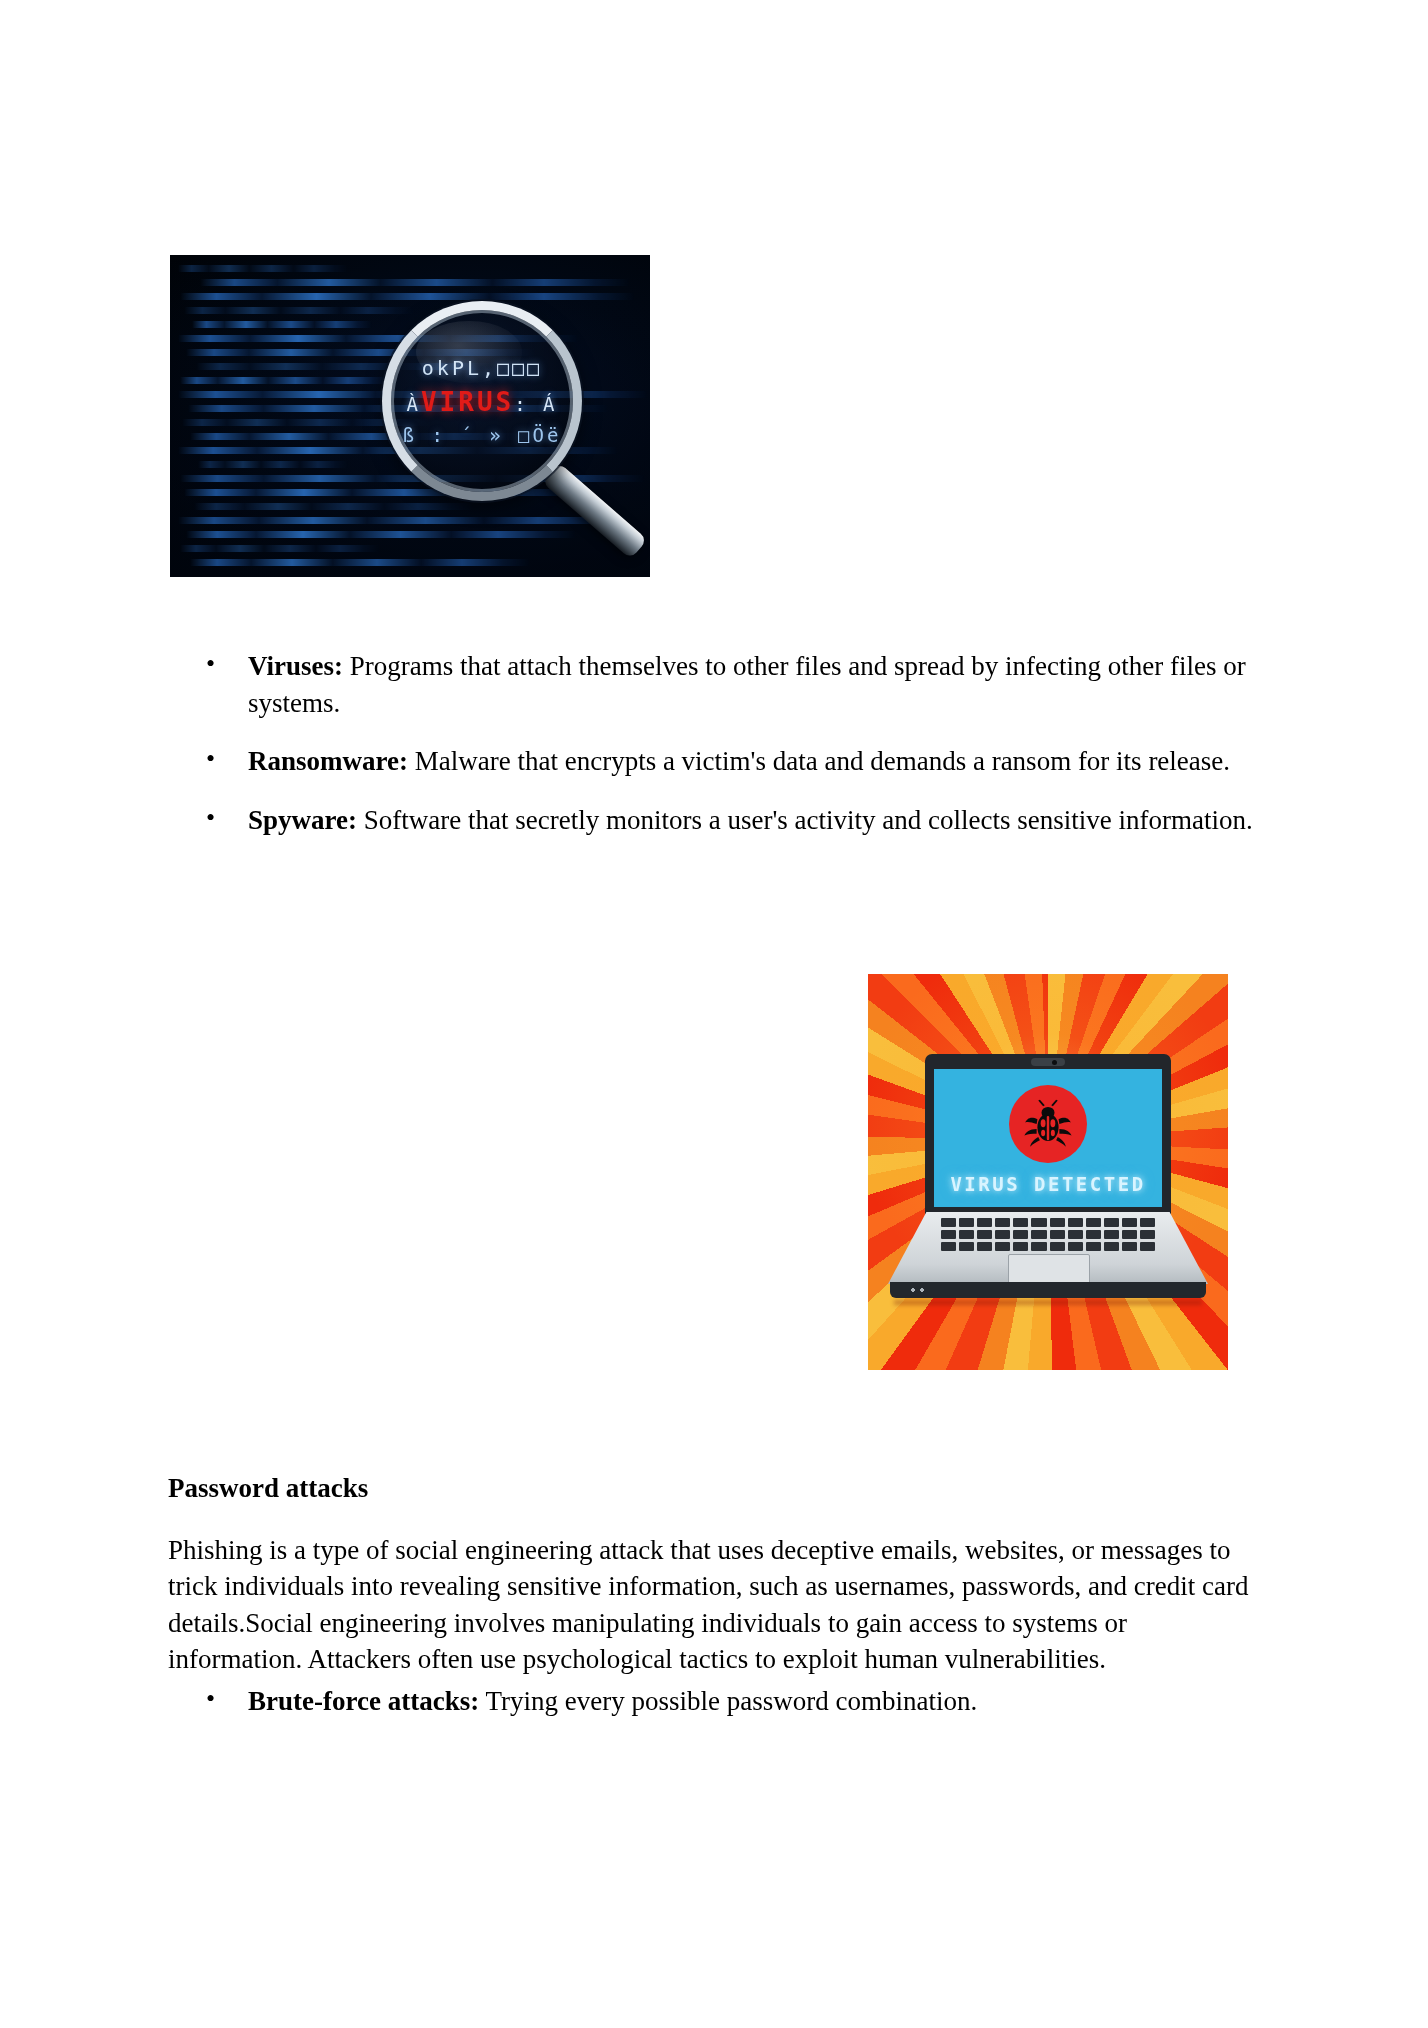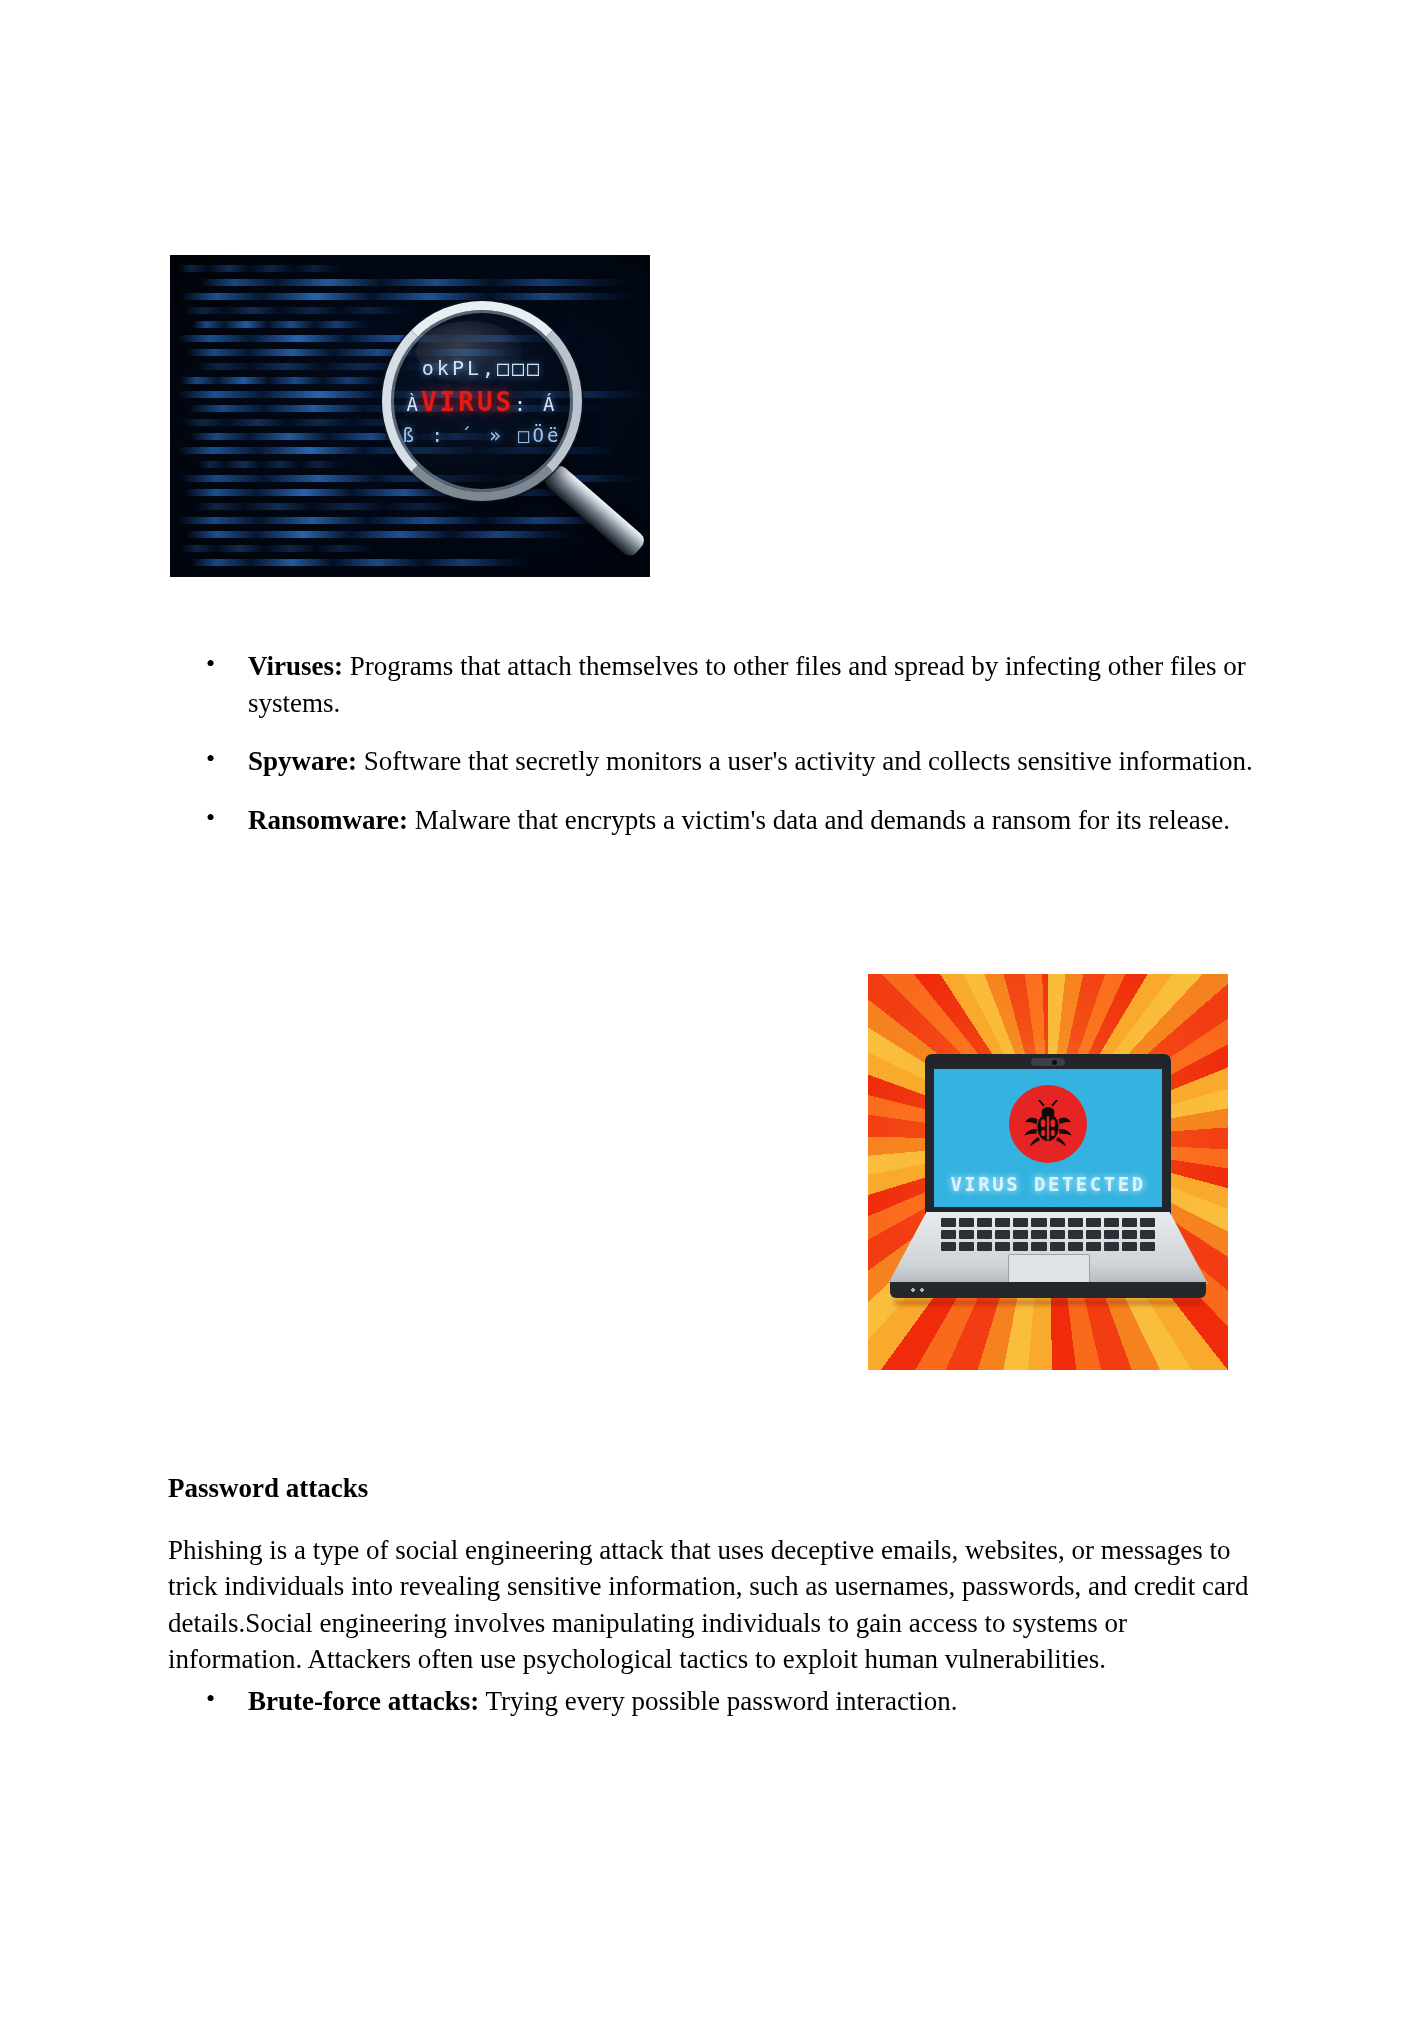--- a/index.html
+++ b/index.html
@@ -397,24 +397,24 @@
       </div>
     </div>
   </div>
 
 
   <ul id="list-malware" class="bullets">
     <li>
       <span class="lbl">Viruses:</span><span> Programs that attach themselves to other files and spread by infecting other files or systems.</span>
     </li>
     <li>
-      <span class="lbl">Spyware:</span><span> Software that secretly monitors a user's activity and collects sensitive information.</span>
+      <span class="lbl">Ransomware:</span><span> Malware that encrypts a victim's data and demands a ransom for its release.</span>
     </li>
     <li>
-      <span class="lbl">Ransomware:</span><span> Malware that encrypts a victim's data and demands a ransom for its release.</span>
+      <span class="lbl">Spyware:</span><span> Software that secretly monitors a user's activity and collects sensitive information.</span>
     </li>
   </ul>
 
   <div class="img-laptop">
     <div class="sunburst"></div>
     <div class="sun-glow"></div>
 
     <div class="laptop">
       <div class="lid">
         <div class="camera-bar"></div>
@@ -499,17 +499,17 @@
     </div>
   </div>
 
 
   <h2 id="heading-password" class="section-heading">Password attacks</h2>
 
   <p id="para-phishing-desc" class="body-text">Phishing is a type of social engineering attack that uses deceptive emails, websites, or messages to trick individuals into revealing sensitive information, such as usernames, passwords, and credit card details.Social engineering involves manipulating individuals to gain access to systems or information. Attackers often use psychological tactics to exploit human vulnerabilities.</p>
 
   <ul id="list-password" class="bullets">
     <li>
-      <span class="lbl">Brute-force attacks:</span><span> Trying every possible password interaction.</span>
+      <span class="lbl">Brute-force attacks:</span><span> Trying every possible password combination.</span>
     </li>
   </ul>
 
 </div>
 
 </body></html>

